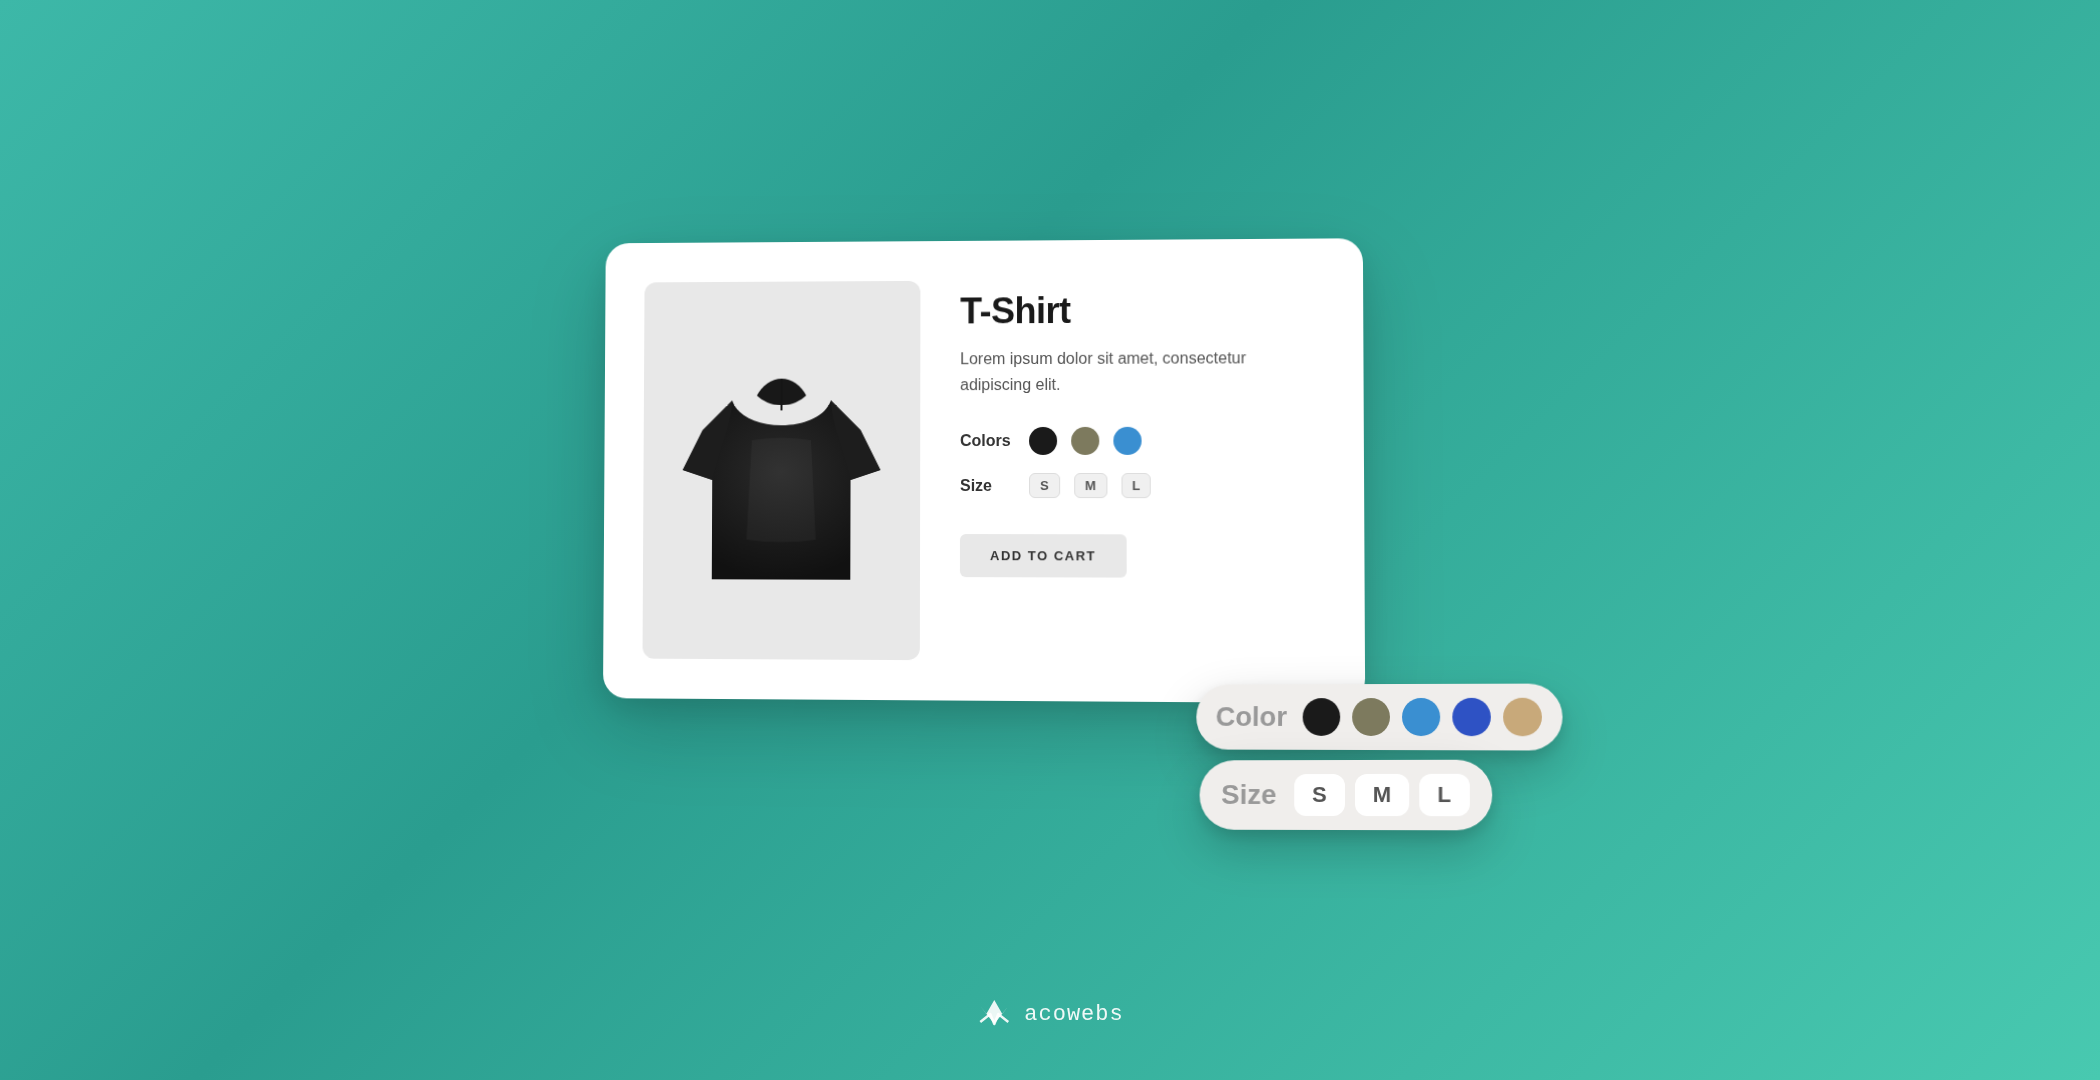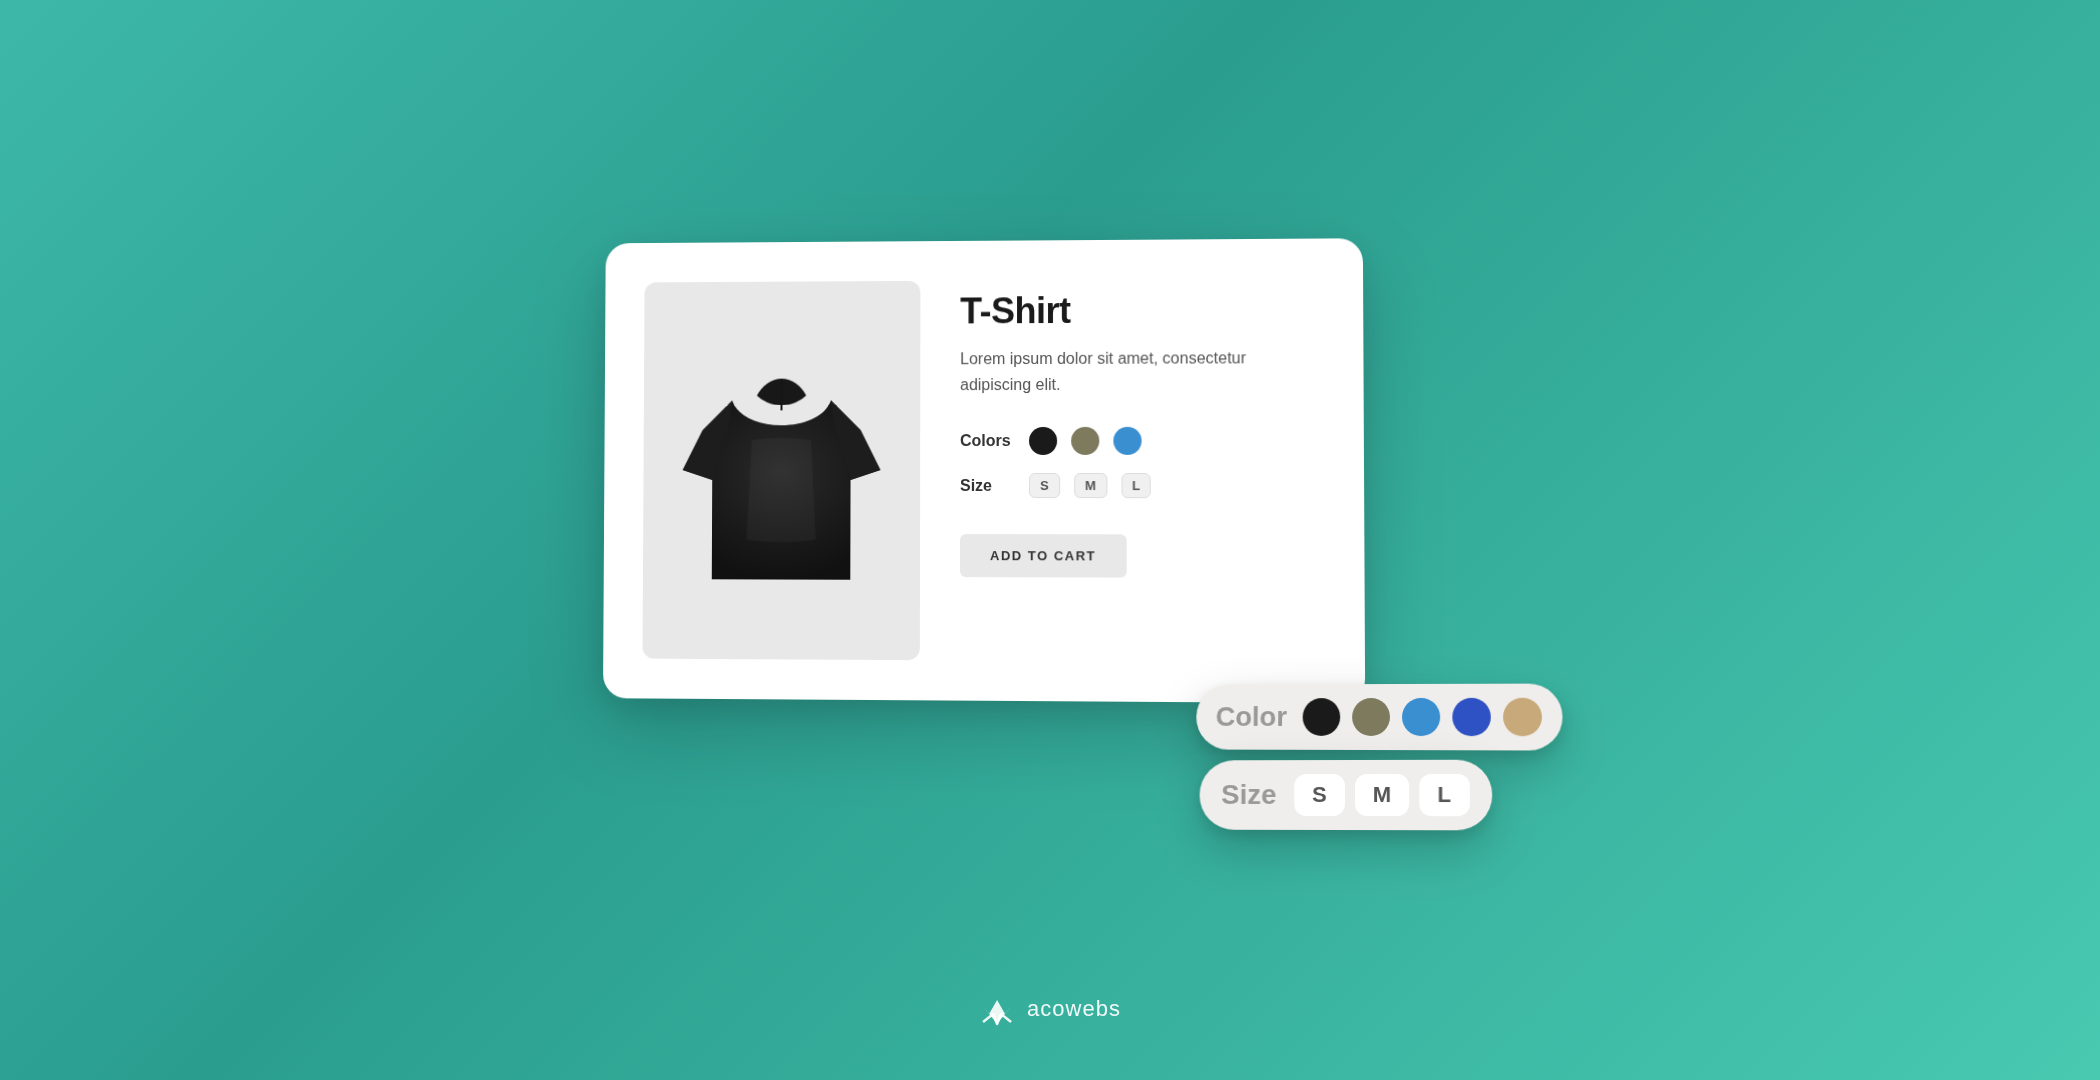--- a/index.html
+++ b/index.html
@@ -204,22 +204,24 @@
       background: #ffffff;
     }
 
     
     .brand-footer {
       position: absolute;
       bottom: 48px;
       left: 50%;
       transform: translateX(-50%);
       display: flex;
+      align-items: center;
       gap: 12px;
       color: rgba(255,255,255,0.9);
+      font-family: Liberation Mono, monospace;
     }
 
     .brand-logo-icon {
       width: 36px;
       height: 36px;
     }
 
     .brand-name {
       font-size: 22px;
       font-weight: 500;

